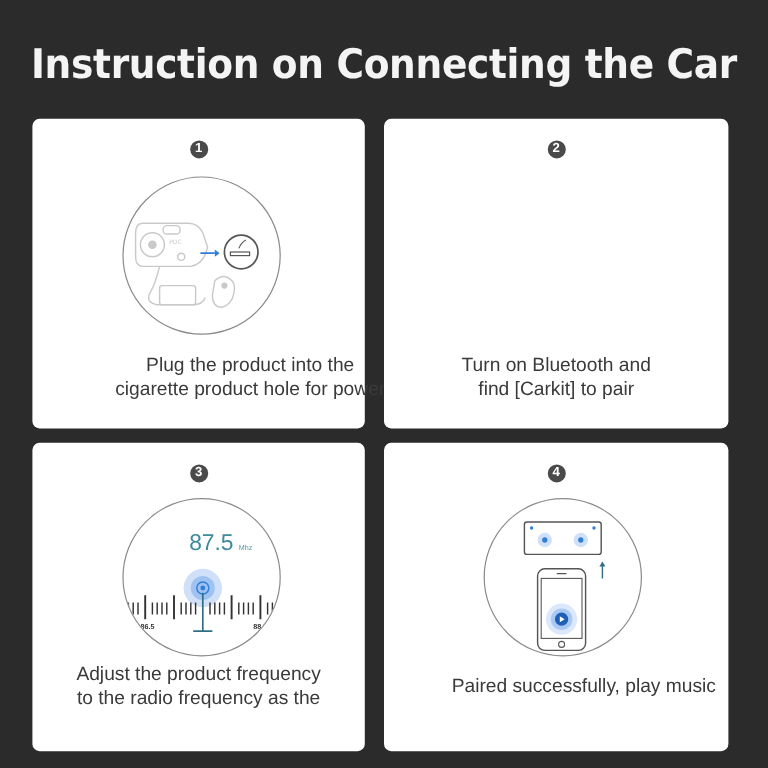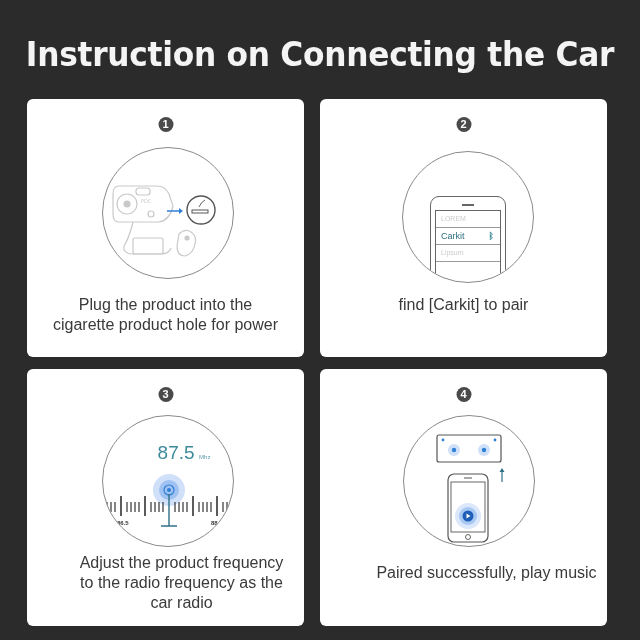--- a/index.html
+++ b/index.html
@@ -58,42 +58,30 @@
       <g stroke="#2f7fd6" stroke-width="1.4" fill="#2f7fd6">
         <line x1="64" y1="63" x2="76" y2="63"></line>
         <path d="M76 60 l4 3 l-4 3z" stroke="none"></path>
       </g>
 
       <circle cx="98" cy="62" r="14" fill="#fff" stroke="#555" stroke-width="1.4"></circle>
       <rect x="89" y="62" width="16" height="3" fill="none" stroke="#555" stroke-width="1"></rect>
       <path d="M96 59 q2 -5 6 -7" fill="none" stroke="#555" stroke-width="0.9"></path>
     </svg>
   </div>
-  <div class="caption" style="top:196px;">
+  <div class="caption" style="top:196px;margin-left:43px;">
     <div>Plug the product into the</div>
     <div>cigarette product hole for power</div>
   </div>
 </div>
 
 <div class="card" style="left:320px; top:99px; width:287px; height:258px;">
   <div class="badge">2</div>
-  <div class="circle" style="left:82px; top:52px;">
-    <div style="position:absolute; left:27px; top:44px; width:76px; height:110px; border:1.3px solid #666; border-radius:9px; box-sizing:border-box;">
-      <div style="position:absolute; left:31px; top:7px; width:12px; height:1.5px; background:#666;"></div>
-      <div style="position:absolute; left:4px; top:13px; right:4px; bottom:0; border:1px solid #666; border-bottom:none;">
-        <div style="height:16px; border-bottom:1px solid #999; font-size:7px; color:#ccc; padding-left:5px; line-height:16px;">LOREM</div>
-        <div style="position:relative; height:16px; border-bottom:1px solid #999; font-size:9px; color:#2f6f86; padding-left:5px; line-height:16px;">
-          <span>Carkit</span>
-          <span style="position:absolute; right:6px; top:0; color:#3d8a9a; font-size:9px; font-weight:bold;">ᛒ</span>
-        </div>
-        <div style="height:16px; border-bottom:1px solid #999; font-size:7px; color:#ccc; padding-left:5px; line-height:16px;">Lipsum</div>
-      </div>
-    </div>
-  </div>
   <div class="caption" style="top:196px;">
+    <div>Turn on Bluetooth and</div>
     <div>find [Carkit] to pair</div>
   </div>
 </div>
 
 <div class="card" style="left:27px; top:369px; width:277px; height:257px;">
   <div class="badge">3</div>
   <div class="circle" style="left:75px; top:46px;">
     <div style="position:absolute; left:0; width:100%; top:26px; text-align:center; color:#3d8a9a;">
       <span style="font-size:19px;margin-left:32px;">87.5</span>
       <span style="font-size:6px; color:#5a9aaa;">Mhz</span>
@@ -131,24 +119,23 @@
           <line x1="124" y1="86" x2="124" y2="96"></line>
       </g>
       <g stroke="#2f6f86" stroke-width="1.4">
         <line x1="66" y1="78" x2="66" y2="110"></line>
         <line x1="58" y1="110" x2="74" y2="110"></line>
       </g>
     </svg>
     <span style="position:absolute; left:14px; top:104px; font-size:6px; font-weight:bold; color:#333;">86.5</span>
     <span style="position:absolute; left:108px; top:104px; font-size:6px; font-weight:bold; color:#333;">88.5</span>
   </div>
-  <div class="caption" style="top:184px;padding-left:16px;">
+  <div class="caption" style="top:184px;">
     <div>Adjust the product frequency</div>
     <div>to the radio frequency as the</div>
-    <div>car radio</div>
   </div>
 </div>
 
 <div class="card" style="left:320px; top:369px; width:287px; height:257px;">
   <div class="badge">4</div>
   <div class="circle" style="left:83px; top:46px;">
     <svg width="132" height="132" viewBox="0 0 132 132">
 
       <g>
         <rect x="33" y="19" width="64" height="27" rx="2" fill="none" stroke="#555" stroke-width="1.2"></rect>

